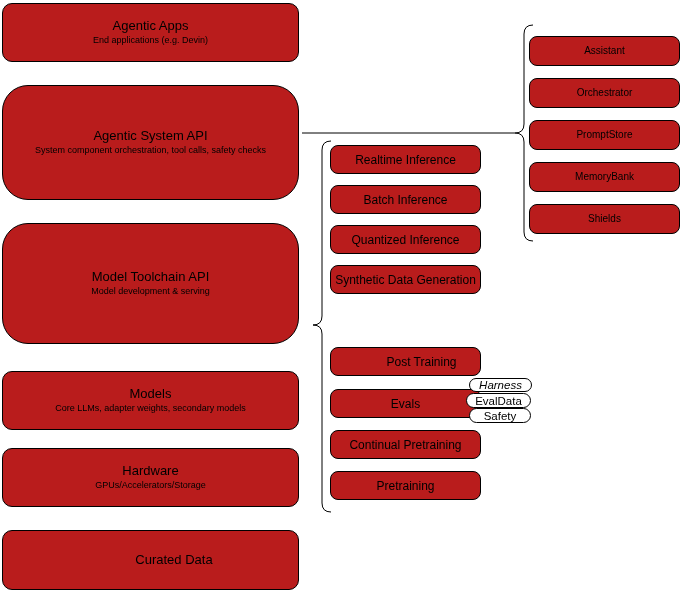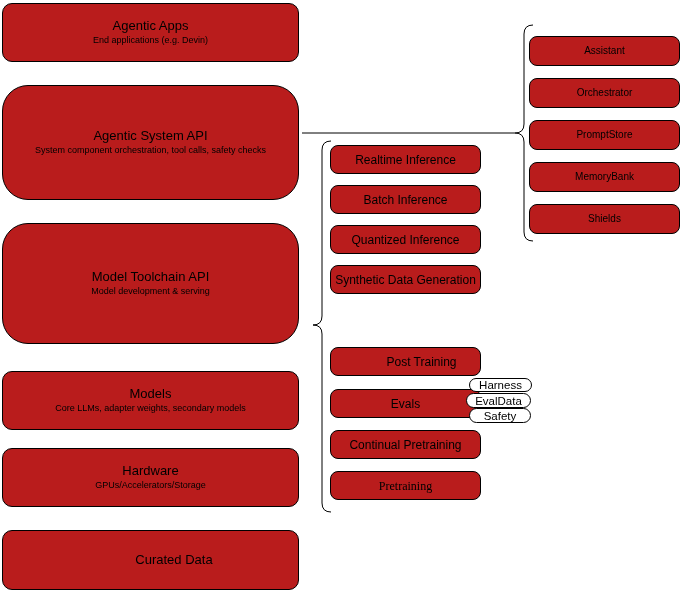--- a/index.html
+++ b/index.html
@@ -127,23 +127,23 @@
     <div class="box-title">Curated Data</div>
   </div>
 
   <div class="box mbox" style="top:145px;">Realtime Inference</div>
   <div class="box mbox" style="top:185px;">Batch Inference</div>
   <div class="box mbox" style="top:225px;">Quantized Inference</div>
   <div class="box mbox" style="top:265px;">Synthetic Data Generation</div>
   <div class="box mbox" style="top:347px;padding-left:32px;">Post Training</div>
   <div class="box mbox" style="top:389px;">Evals</div>
   <div class="box mbox" style="top:430px;">Continual Pretraining</div>
-  <div class="box mbox" style="top:471px;font-family:Liberation Serif, serif;">Pretraining</div>
+  <div class="box mbox" style="top:471px;">Pretraining</div>
 
-  <div class="pill" style="left:469px;top:378px;width:63px;height:14px;">Harness</div>
+  <div class="pill" style="left:469px;top:378px;width:63px;height:14px;font-style:italic;">Harness</div>
   <div class="pill" style="left:466px;top:393px;width:65px;height:15px;">EvalData</div>
   <div class="pill" style="left:469px;top:408px;width:62px;height:15px;">Safety</div>
 
   <div class="box rbox" style="top:36px;">Assistant</div>
   <div class="box rbox" style="top:78px;">Orchestrator</div>
   <div class="box rbox" style="top:120px;">PromptStore</div>
   <div class="box rbox" style="top:162px;">MemoryBank</div>
   <div class="box rbox" style="top:204px;">Shields</div>
 
 </div>

